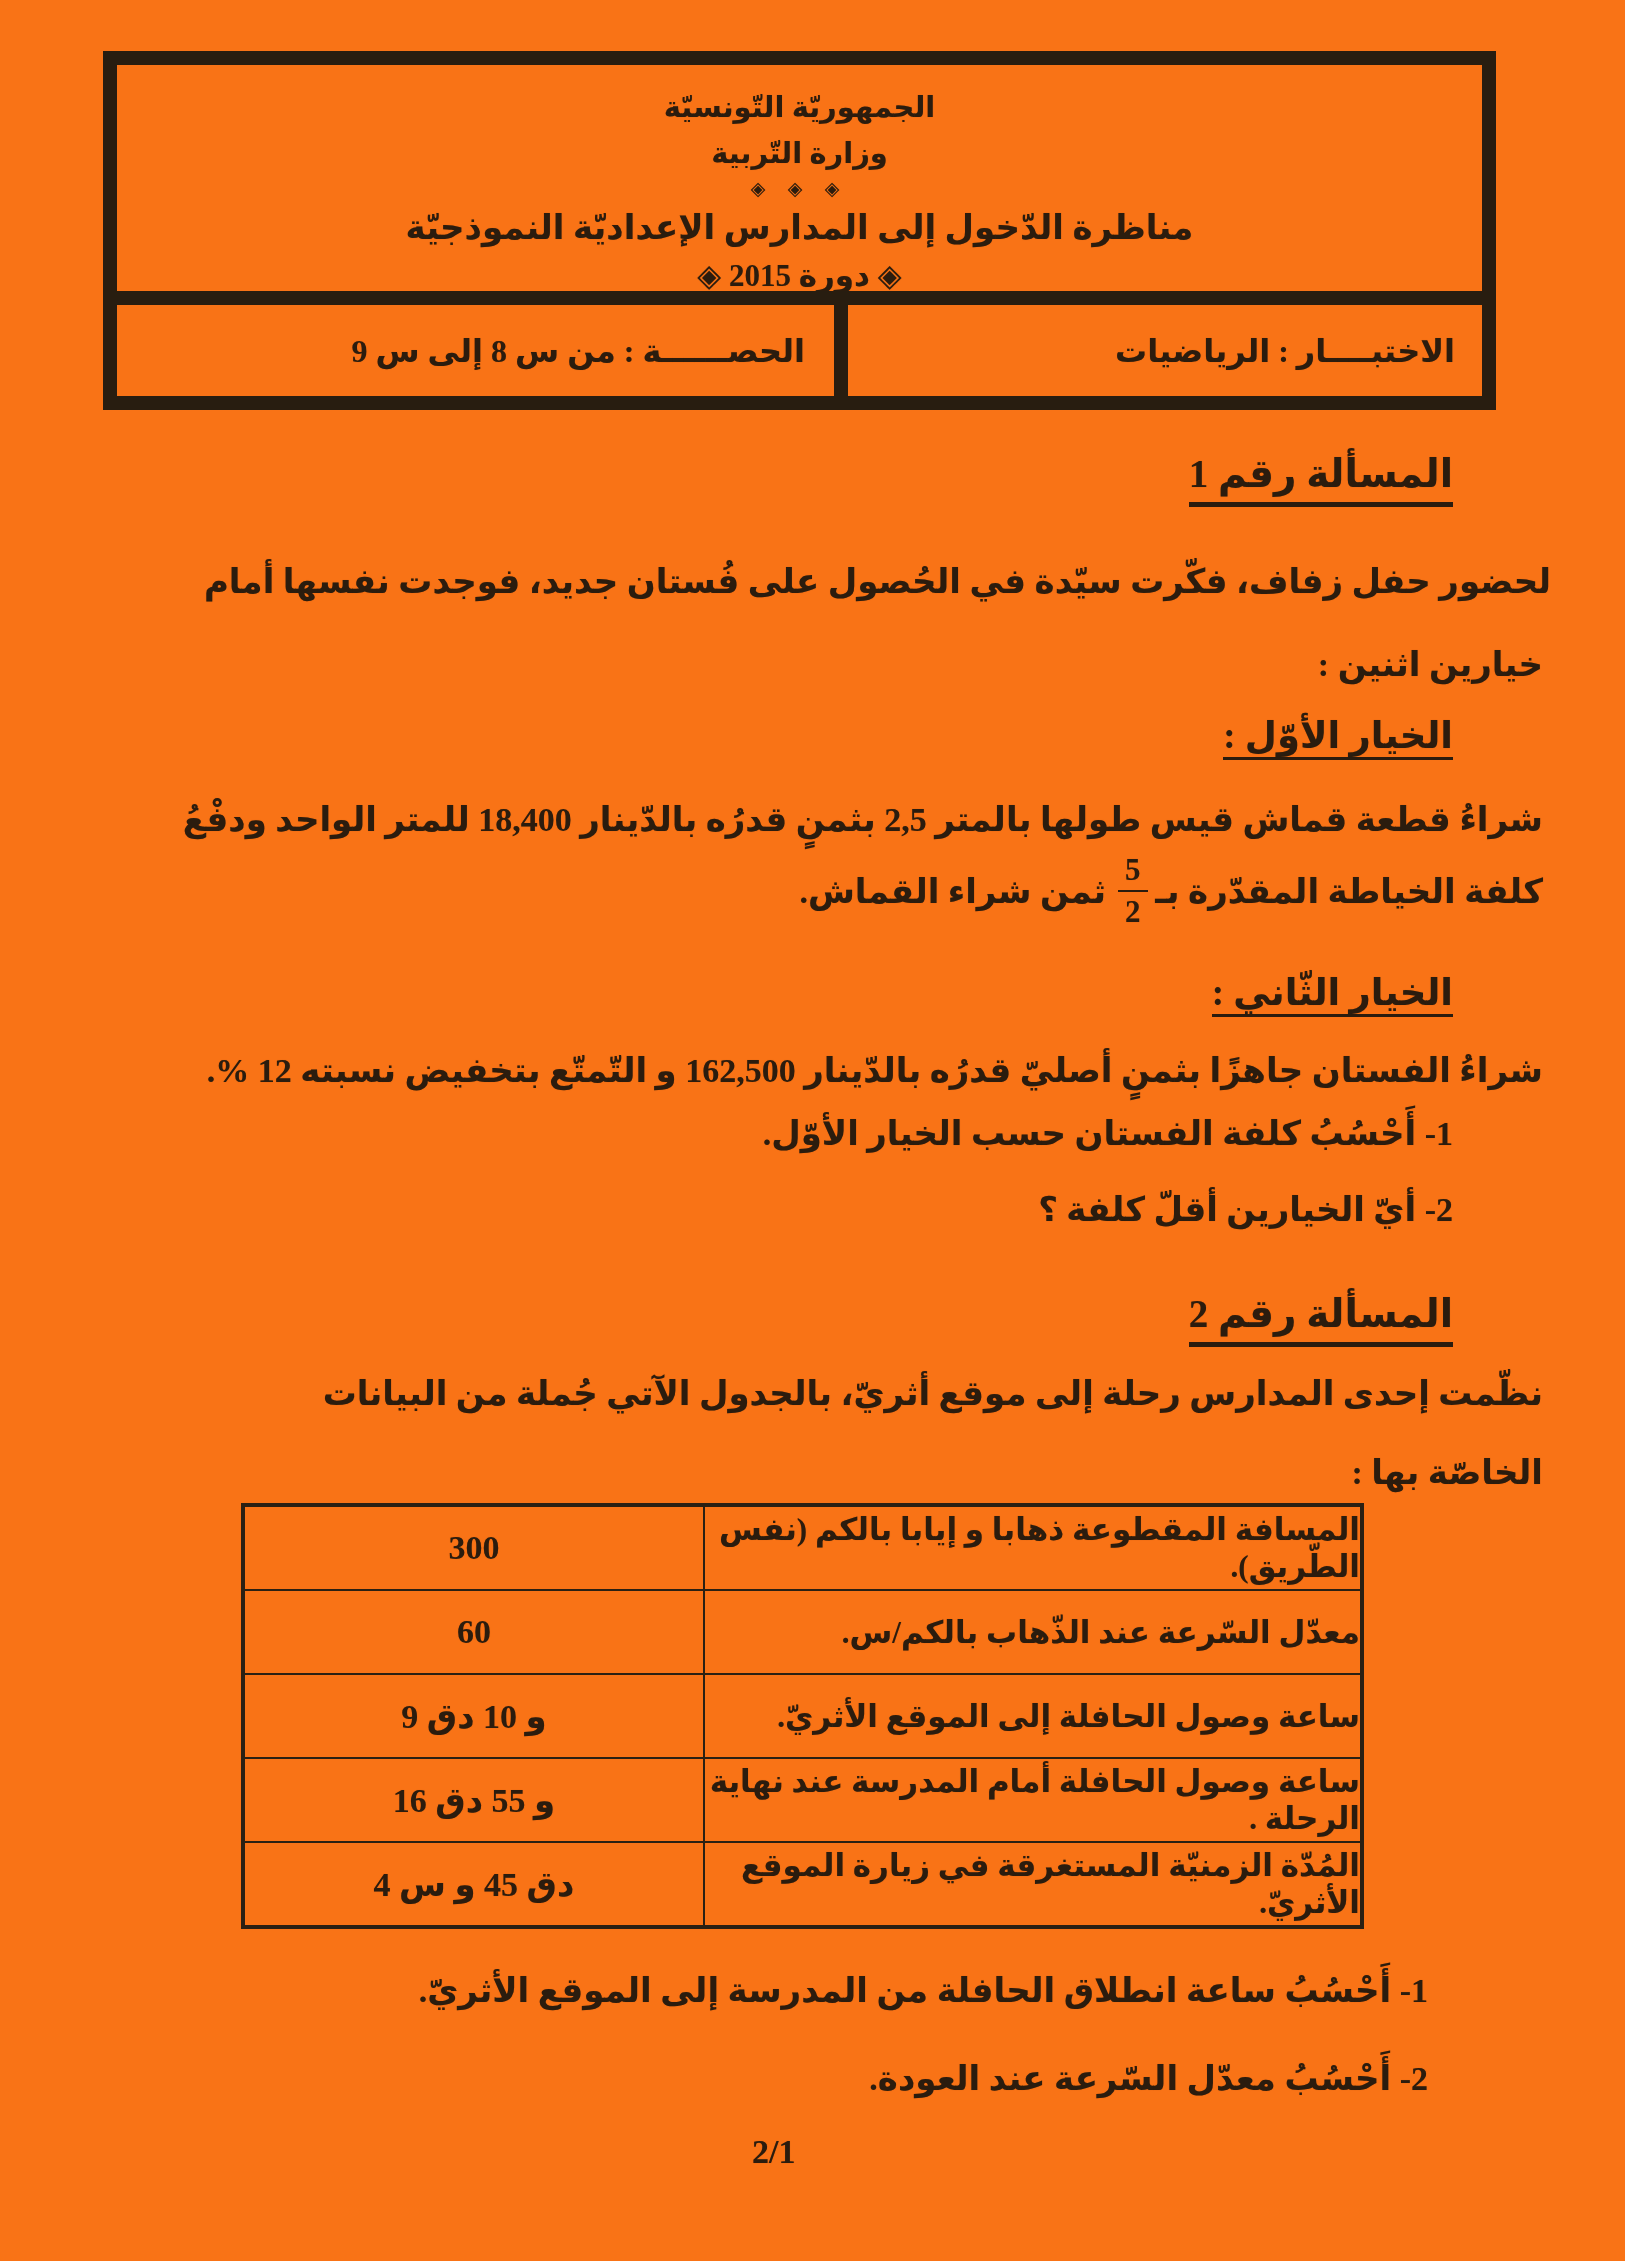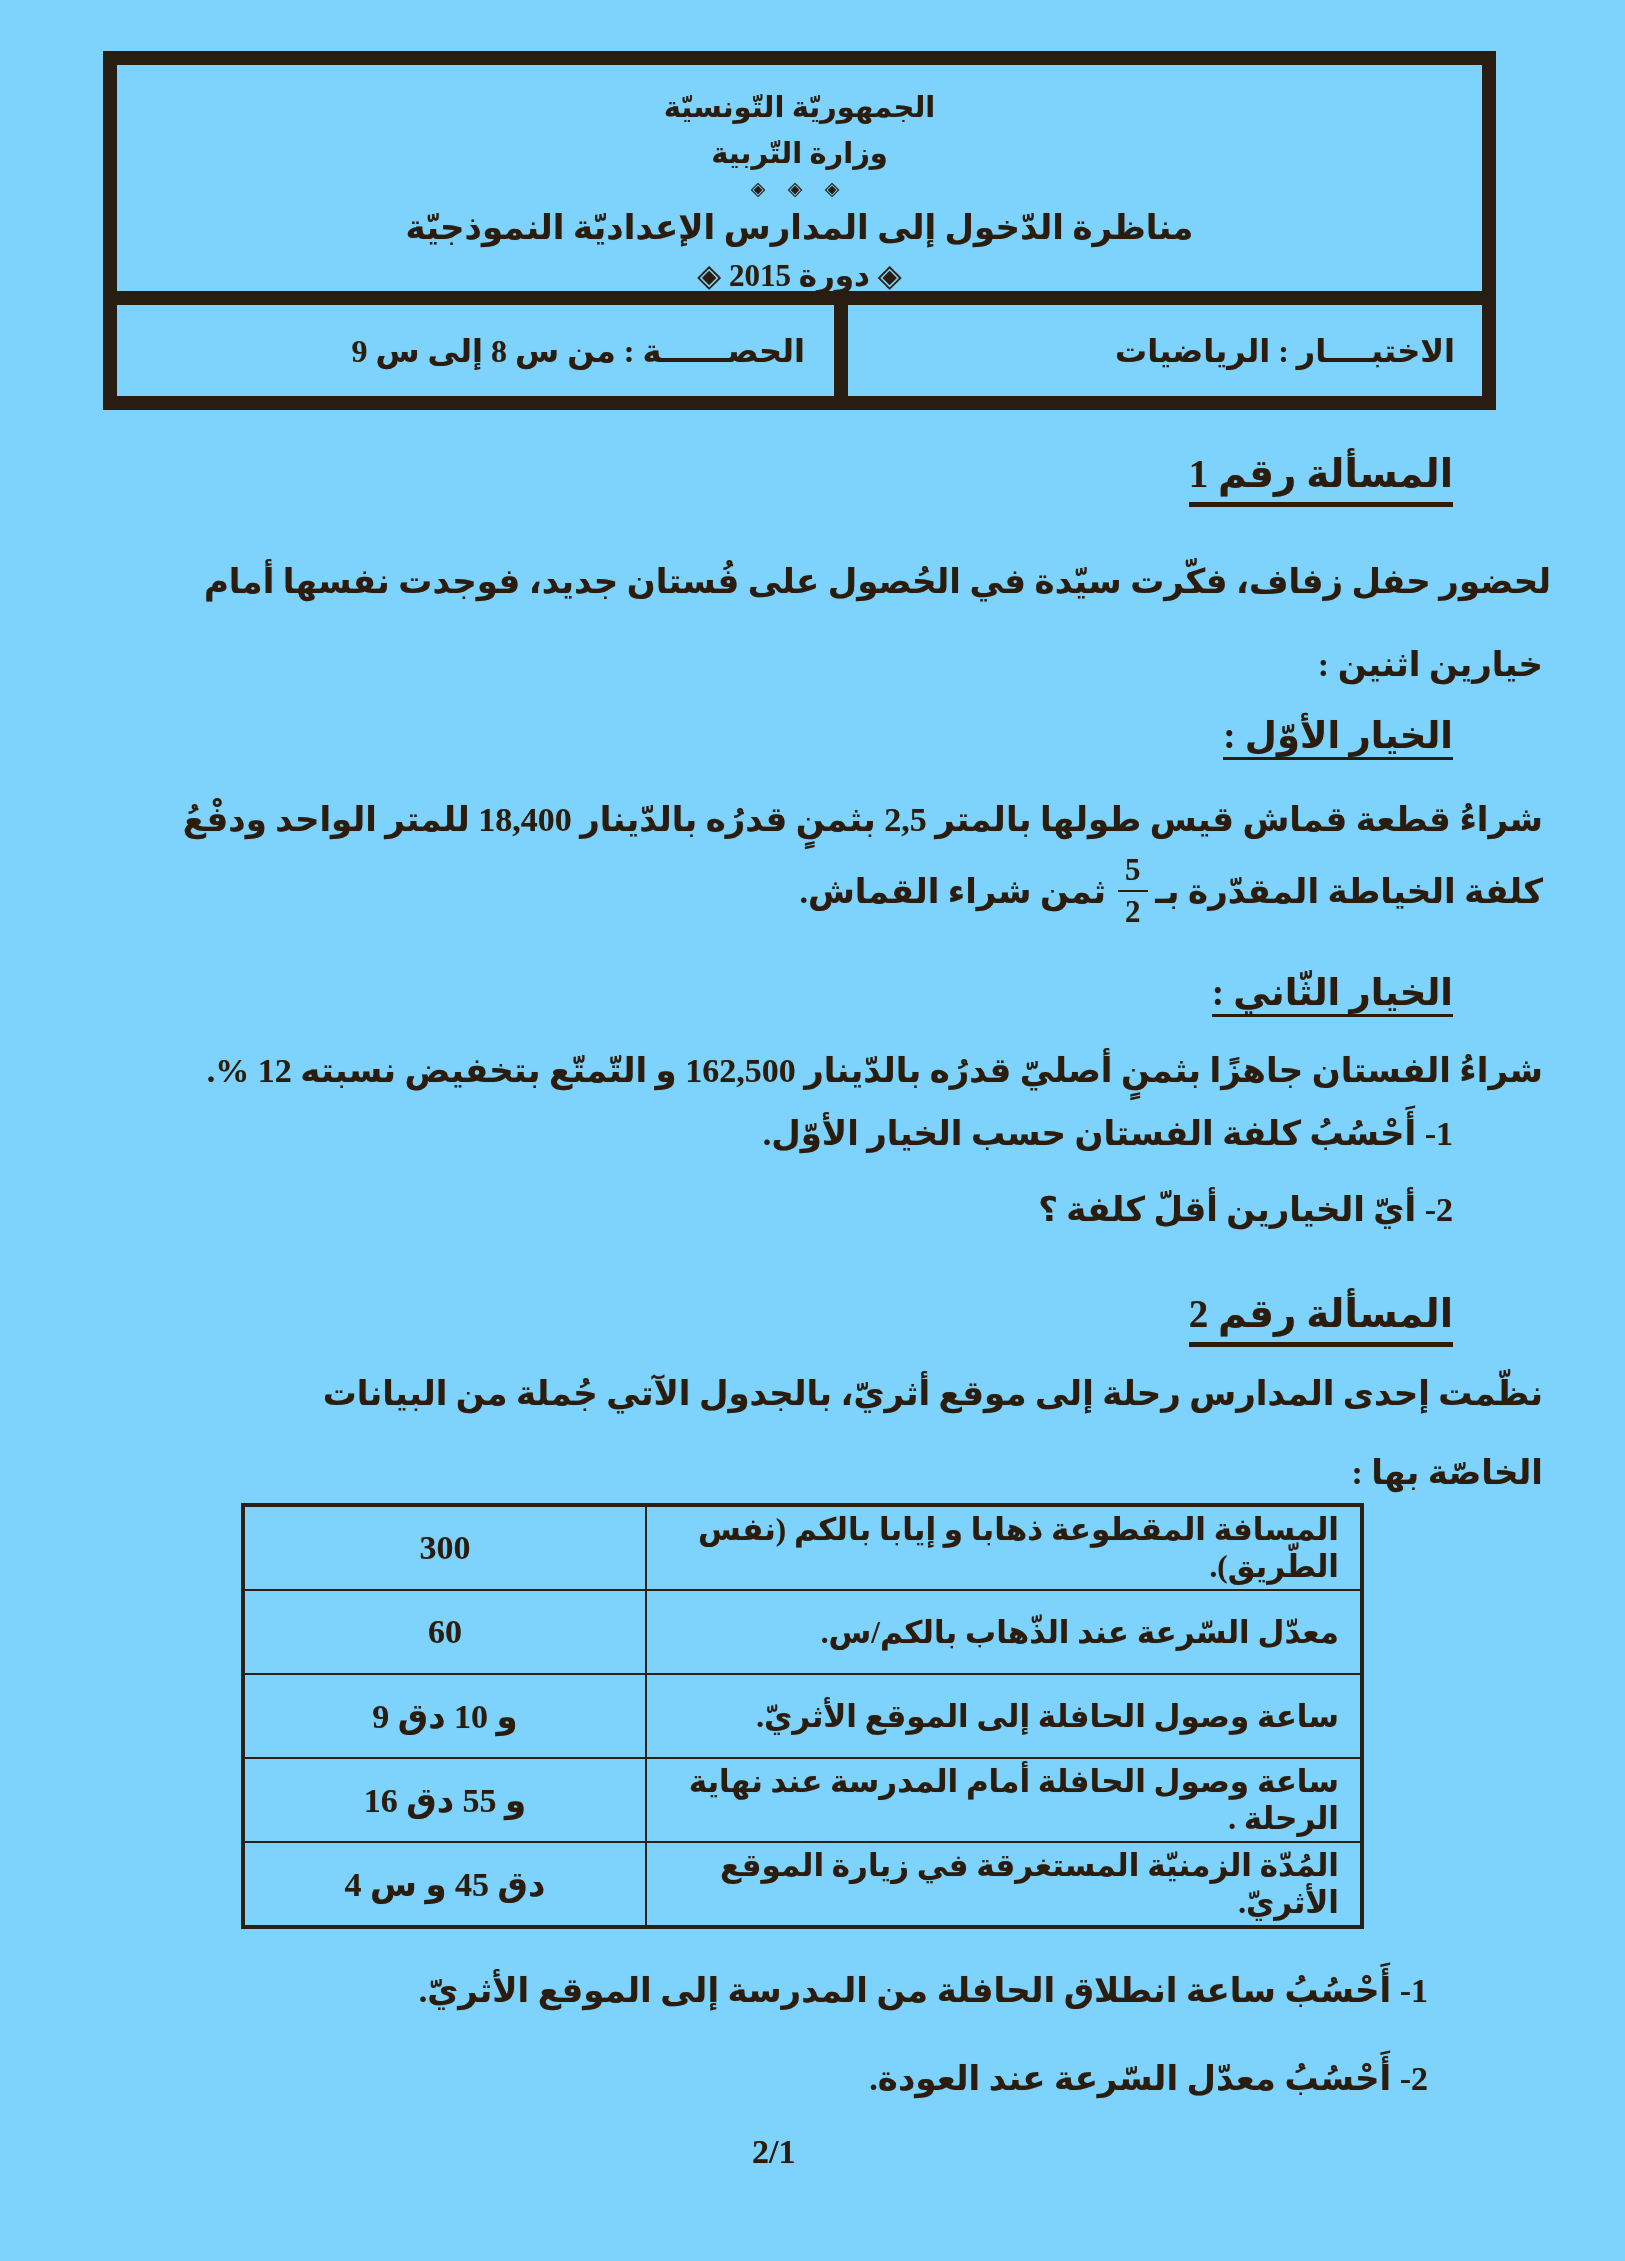--- a/index.html
+++ b/index.html
@@ -1,17 +1,17 @@
 <!DOCTYPE html>
 <html lang="ar" style="font-size:11.7px"><head>
 <meta charset="utf-8">
 <style>
   html,body{margin:0;padding:0;background:#9a9a9a;}
   .page{
-    position:relative;width:1625px;height:2261px;background:#7dd3fc;
+    position:relative;width:1625px;height:2261px;background:#f97316;
     font-family:"Liberation Serif","DejaVu Sans",sans-serif;
     font-weight:bold;color:#2b1c0e;direction:rtl;overflow:hidden;
     text-shadow:0 0 0.7px rgba(43,28,14,.35);
   }
   .abs{position:absolute;white-space:nowrap;}
   
   .header-box{position:absolute;top:51px;right:129px;width:1393px;height:359px;
     border:14.6px solid #281d10;box-sizing:border-box;}
   .hb-top{height:239px;text-align:center;padding-top:25px;box-sizing:border-box;}
   .hb-republic{font-size:29px;margin-bottom:11.7px;}
@@ -35,22 +35,22 @@
   .sewing{display:flex;align-items:center;font-size:34px;}
   .frac{display:inline-block;text-align:center;font-size:31px;line-height:1.1;
     margin:0 7.3px 0 11.7px;}
   .frac-num{display:block;border-bottom:2.9px solid currentColor;padding:0 7.3px 2.9px;}
   .frac-den{display:block;padding-top:2.9px;}
   
   .trip-table{position:absolute;top:1503px;right:261px;width:1123px;
     border:4.4px solid #2b2013;box-sizing:border-box;background:transparent;}
   .tr{display:flex;height:82px;}
   .tr + .tr{border-top:2.9px solid #2b2013;}
-  .td-label{width:715px;box-sizing:border-box;border-left:2.9px solid #2b2013;
-    display:flex;align-items:center;padding-right:21px;font-size:31px;}
+  .td-label{width:657px;box-sizing:border-box;border-left:2.9px solid #2b2013;
+    display:flex;align-items:center;padding-right:0;font-size:31px;}
   .td-value{flex:1;display:flex;align-items:center;justify-content:center;
     direction:ltr;font-size:34px;}
   
   .page-num{position:absolute;top:2133px;left:752px;width:124px;text-align:left;
     font-size:34px;direction:ltr;}
 </style>
 </head>
 <body>
 
 <div class="page">

